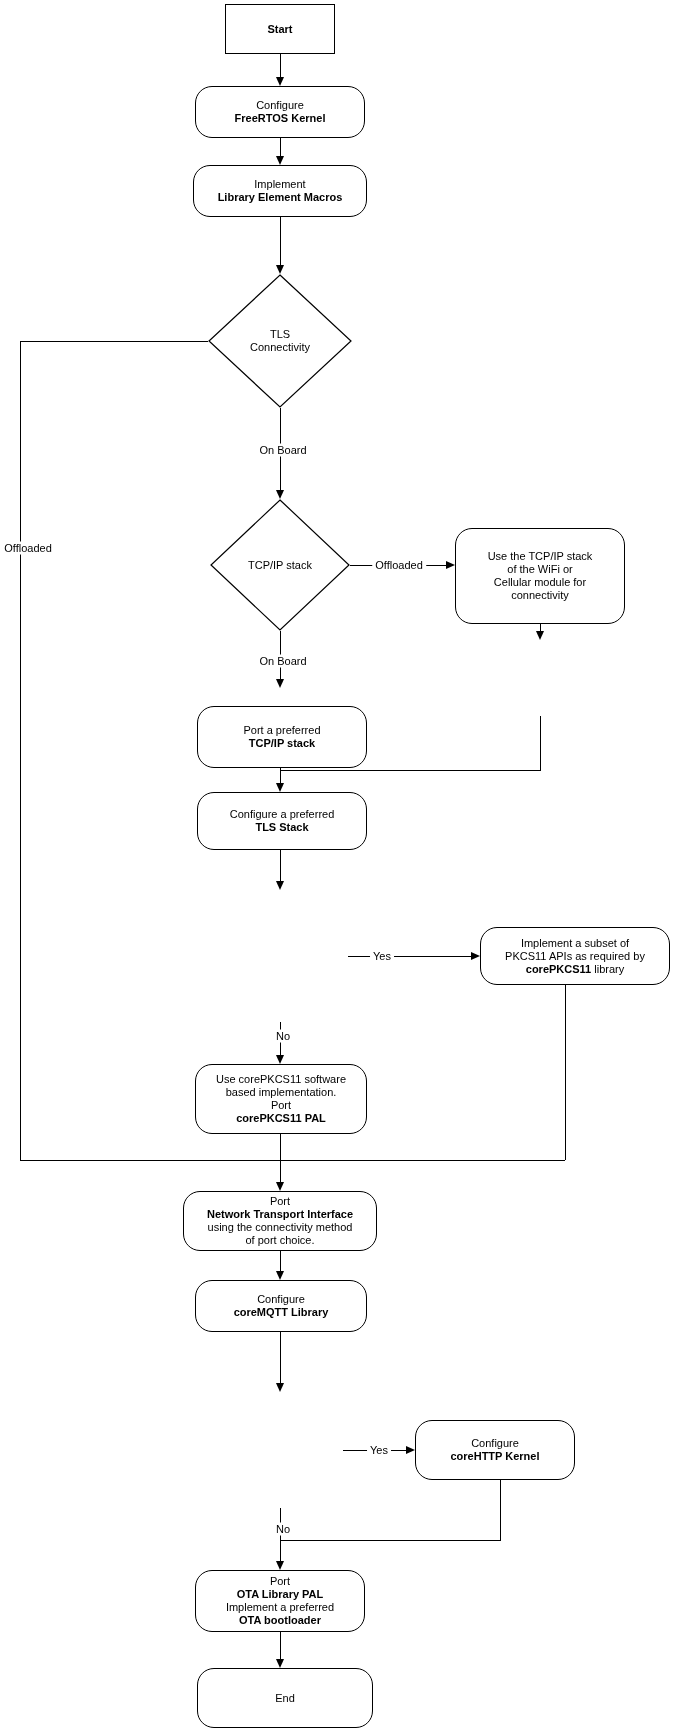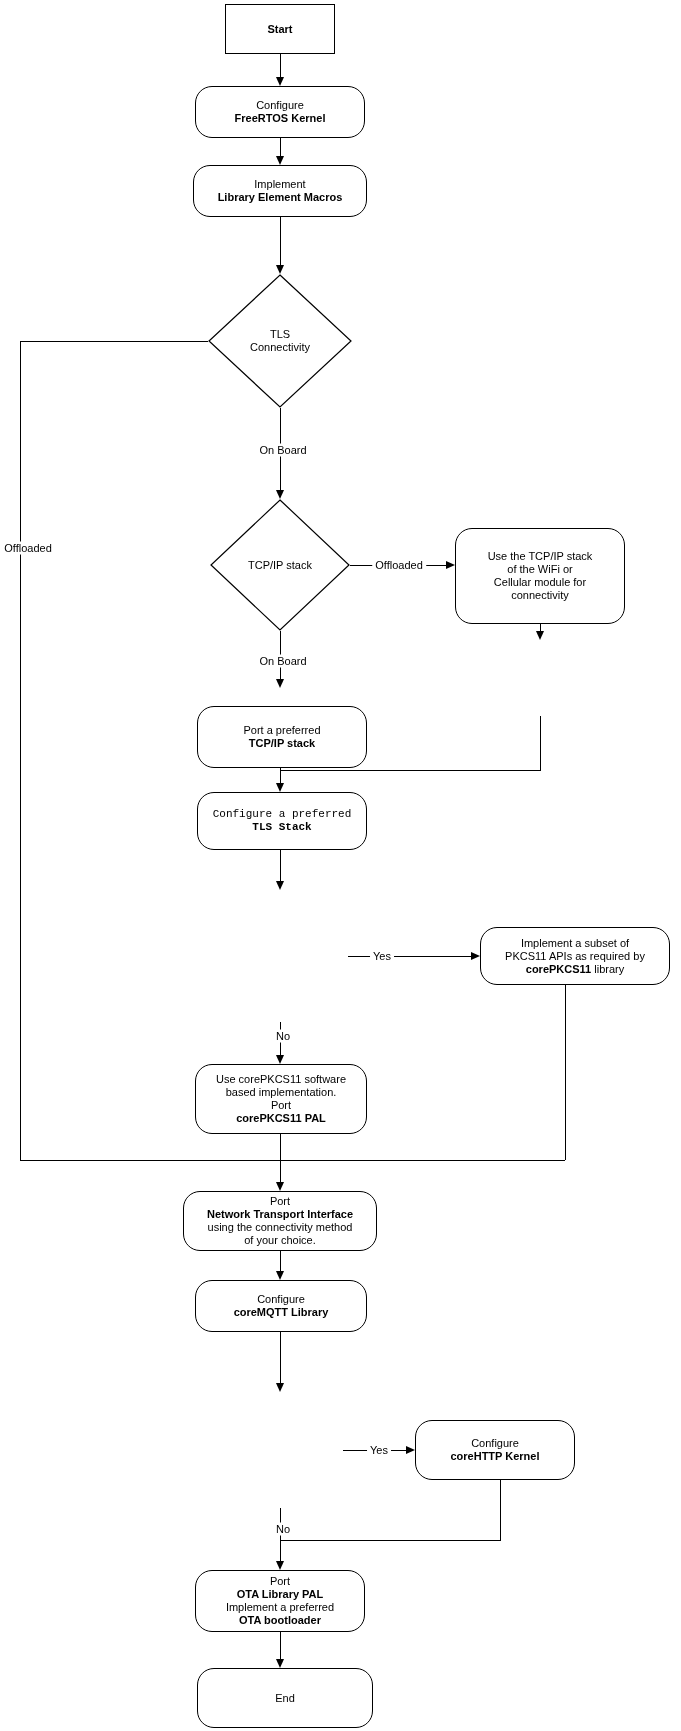--- a/index.html
+++ b/index.html
@@ -139,21 +139,21 @@
     <div>Cellular module for</div>
     <div>connectivity</div>
   </div>
 
 
   <div class="node rounded" style="left:197px;top:688px;width:170px;height:62px;margin-top:18px;">
     <div>Port a preferred</div>
     <div class="b">TCP/IP stack</div>
   </div>
 
-  <div class="node rounded" style="left:197px;top:792px;width:170px;height:58px;font-family:Liberation Mono, monospace;">
+  <div class="node rounded" style="left:197px;top:792px;width:170px;height:58px;">
     <div>Configure a preferred</div>
     <div class="b">TLS Stack</div>
   </div>
 
 
   <div class="node rounded" style="left:480px;top:927px;width:190px;height:58px;">
     <div>Implement a subset of</div>
     <div>PKCS11 APIs as required by</div>
     <div><span class="b">corePKCS11</span><span> library</span></div>
   </div>
@@ -162,21 +162,21 @@
     <div>Use corePKCS11 software</div>
     <div>based implementation.</div>
     <div>Port</div>
     <div class="b">corePKCS11 PAL</div>
   </div>
 
   <div class="node rounded" style="left:183px;top:1191px;width:194px;height:60px;">
     <div>Port</div>
     <div class="b">Network Transport Interface</div>
     <div>using the connectivity method</div>
-    <div>of your choice.</div>
+    <div>of port choice.</div>
   </div>
 
   <div class="node rounded" style="left:195px;top:1280px;width:172px;height:52px;">
     <div>Configure</div>
     <div class="b">coreMQTT Library</div>
   </div>
 
 
   <div class="node rounded" style="left:415px;top:1420px;width:160px;height:60px;">
     <div>Configure</div>

